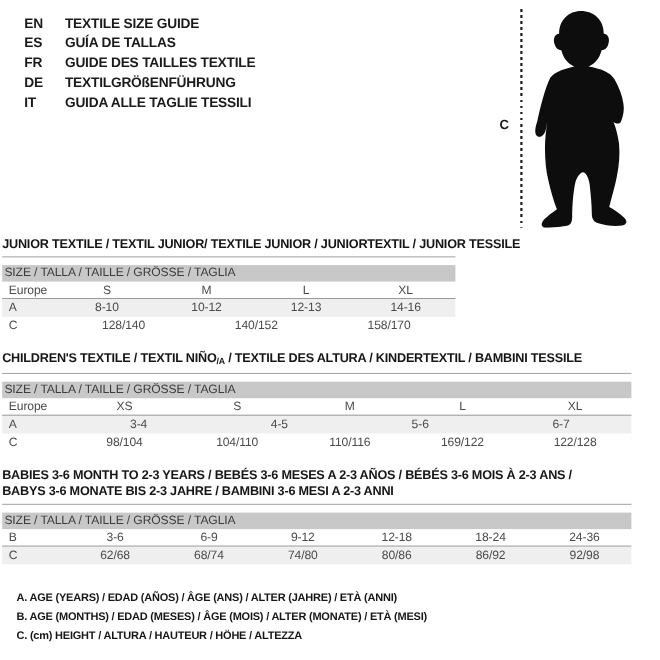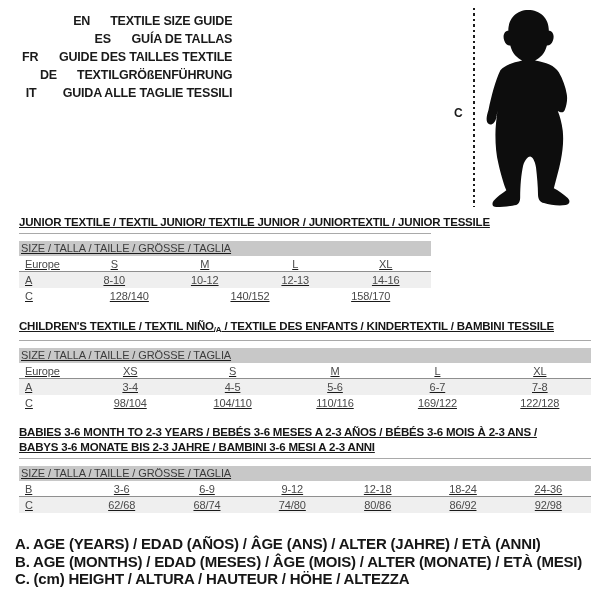--- a/index.html
+++ b/index.html
@@ -9,42 +9,42 @@
     width:600px; height:600px;
     background:#ffffff;
     font-family:"Liberation Sans", sans-serif;
     color:#1a1a1a;
     overflow:hidden;
     -webkit-font-smoothing:antialiased;
   }
 
   
   .lang-list { position:absolute; top:12px; left:22px; }
-  .lang-row { display:flex; line-height:18px;justify-content:flex-end; }
+  .lang-row { display:flex; line-height:18px; }
   .lang-code {
     width:37px; font-size:12.5px; font-weight:bold; letter-spacing:-0.2px;
   }
   .lang-text {
     font-size:12.5px; font-weight:bold; letter-spacing:-0.2px; white-space:nowrap;
   }
 
   
   .figure { position:absolute; top:0; left:440px; width:160px; height:215px; }
   .measure-line {
     position:absolute; left:33px; top:8px; width:2px; height:199px;
     background:repeating-linear-gradient(to bottom, #1c1c1c 0 2.5px, transparent 2.5px 5.5px);
   }
   .measure-label {
     position:absolute; left:14px; top:106px;
     font-size:12px; font-weight:bold;
   }
   .baby-svg { position:absolute; left:42px; top:4px; }
 
   
-  .table-block { position:absolute; left:19px;text-decoration:underline; }
+  .table-block { position:absolute; left:2px; }
   .tb-1 { top:215px; width:412px; }
   .tb-2 { top:319px; width:572px; }
   .tb-3 { top:425px; width:572px; }
 
   .t-title {
     font-size:11.5px; font-weight:bold; line-height:15px;
     letter-spacing:-0.2px; white-space:nowrap; color:#161616;
   }
   .t-title sub { font-size:8px; vertical-align:-2px; }
   .t-rule { height:1px; background:#a9a9a9; margin-top:3px; }
@@ -57,21 +57,21 @@
   .t-row:nth-child(2) { background:var(--alt-bg); }
   .t-row:first-child { border-bottom:1px solid #8f8f8f; }
   .cell-label { padding-left:6px; letter-spacing:-0.1px; }
   .tb-1 .cell-label { width:50px; }
   .tb-2 .cell-label, .tb-3 .cell-label { width:60px; }
   .cell-val { flex:1; text-align:center; letter-spacing:-0.1px; }
 
   
   .footnotes { position:absolute; left:15px; top:535px; }
   .footnote {
-    font-size:15px; font-weight:bold; line-height:17.5px;
+    font-size:10px; font-weight:bold; line-height:17.5px;
     letter-spacing:-0.2px; white-space:nowrap; color:#161616;
   }
 </style>
 </head>
 <body style="--header-bg: #c8c8c8; --alt-bg: #efefef; --cell-color: #4a4a4a;">
 
 <div class="lang-list" id="lang-list">
     <div class="lang-row">
       <span class="lang-code">EN</span>
       <span class="lang-text">TEXTILE SIZE GUIDE</span>
@@ -163,40 +163,39 @@
       <div class="t-row">
         <div class="cell-label">C</div>
         <div class="cell-val">128/140</div>
         <div class="cell-val">140/152</div>
         <div class="cell-val">158/170</div>
       </div>
     </div>
   </div>
 <div class="table-block tb-2">
     <div class="t-title">
-      <div><span>CHILDREN'S TEXTILE / TEXTIL NIÑO</span><sub>/A</sub><span> / TEXTILE DES ENFANTS / KINDERTEXTIL / BAMBINI TESSILE</span></div>
+      <div><span>CHILDREN'S TEXTILE / TEXTIL NIÑO</span><sub>/A</sub><span> / TEXTILE DES ALTURA / KINDERTEXTIL / BAMBINI TESSILE</span></div>
     </div>
     <div class="t-rule"></div>
     <div class="t-header">SIZE / TALLA / TAILLE / GRÖSSE / TAGLIA</div>
     <div class="t-rows">
       <div class="t-row">
         <div class="cell-label">Europe</div>
         <div class="cell-val">XS</div>
         <div class="cell-val">S</div>
         <div class="cell-val">M</div>
         <div class="cell-val">L</div>
         <div class="cell-val">XL</div>
       </div>
       <div class="t-row">
         <div class="cell-label">A</div>
         <div class="cell-val">3-4</div>
         <div class="cell-val">4-5</div>
         <div class="cell-val">5-6</div>
         <div class="cell-val">6-7</div>
-        <div class="cell-val">7-8</div>
       </div>
       <div class="t-row">
         <div class="cell-label">C</div>
         <div class="cell-val">98/104</div>
         <div class="cell-val">104/110</div>
         <div class="cell-val">110/116</div>
         <div class="cell-val">169/122</div>
         <div class="cell-val">122/128</div>
       </div>
     </div>

